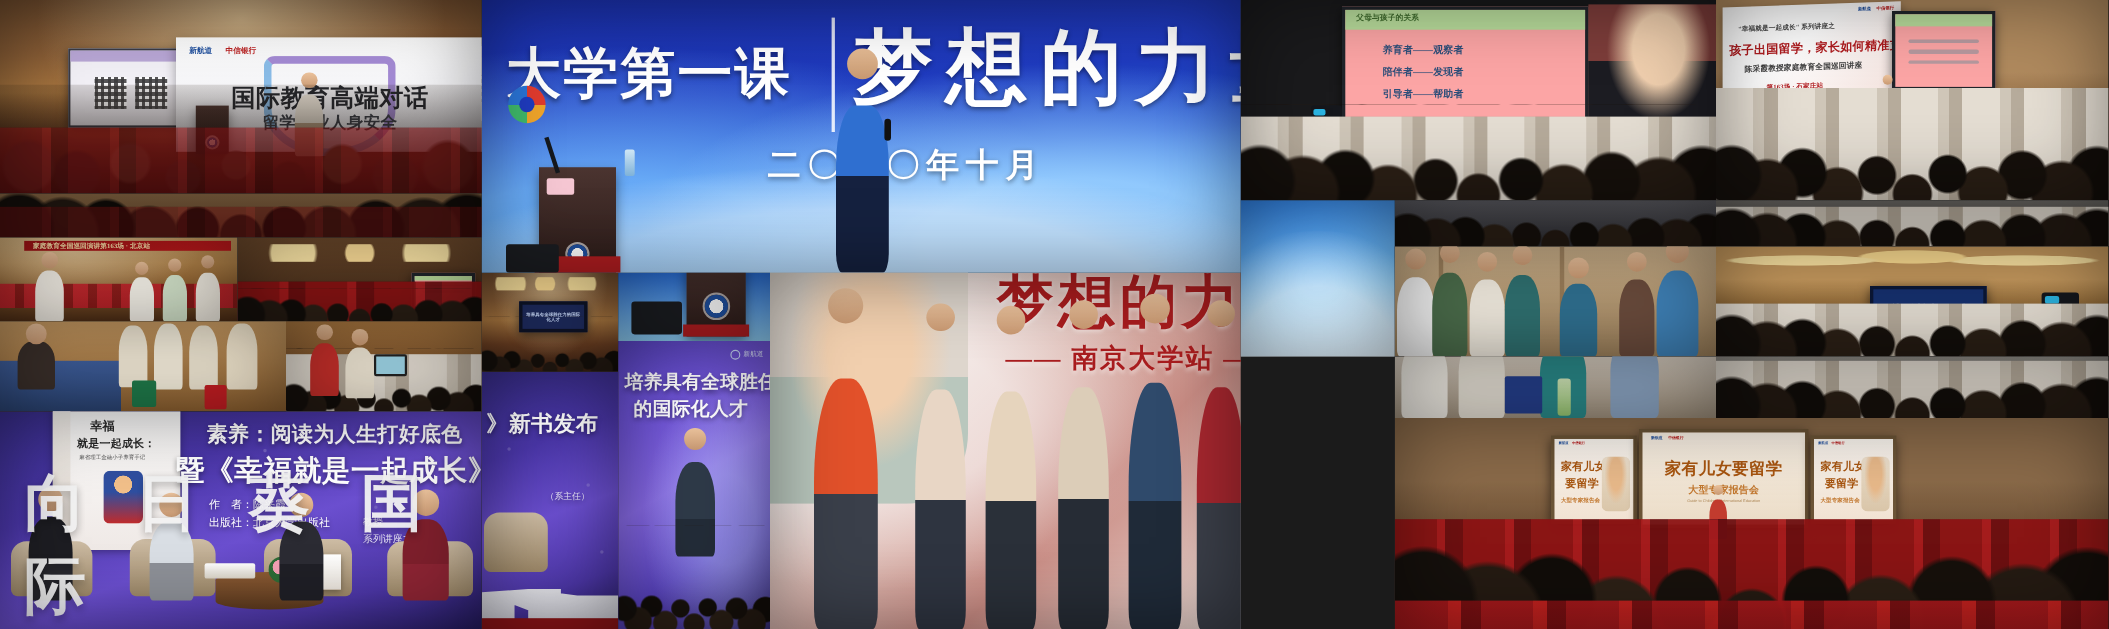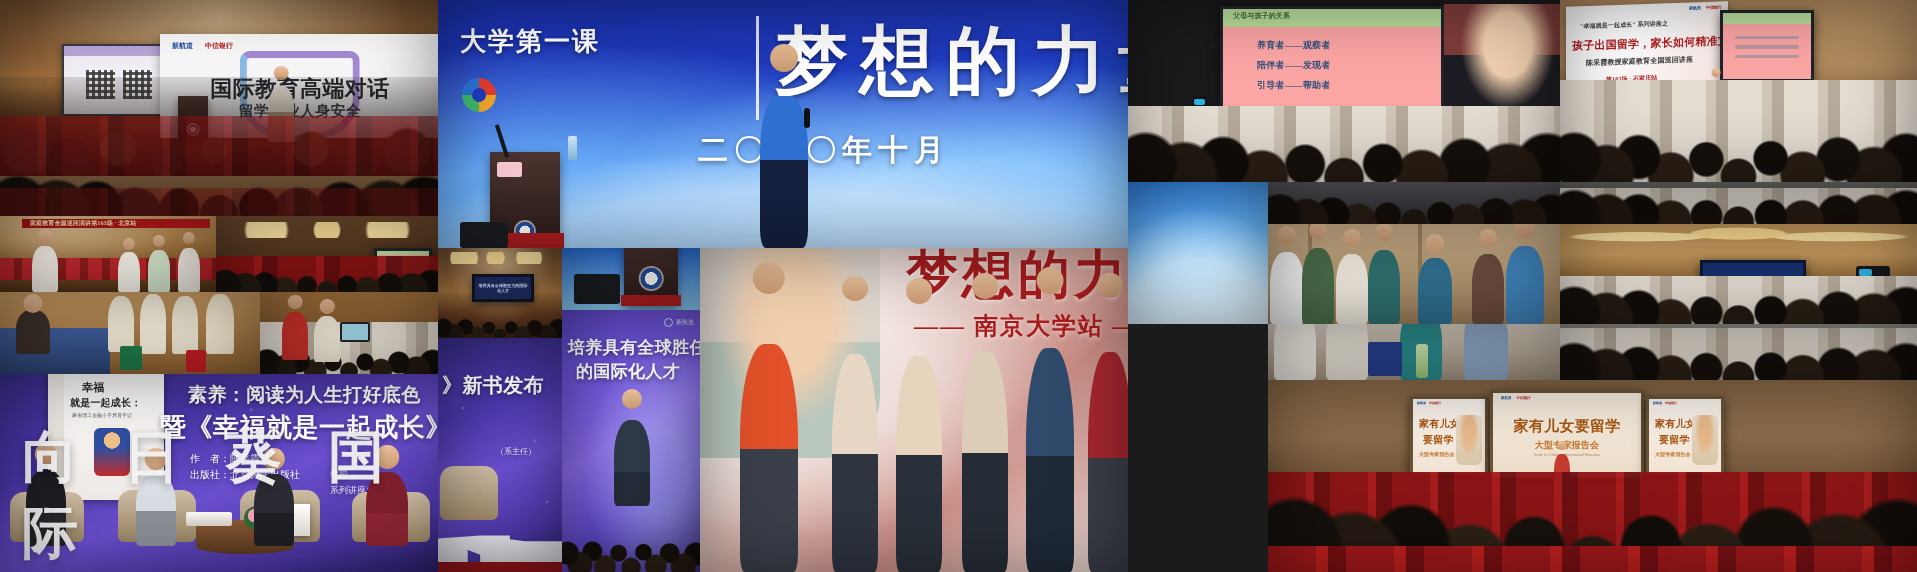--- a/index.html
+++ b/index.html
@@ -315,21 +315,21 @@
   <div class="panel" style="left:260px;top:292px;width:178px;height:82px;">
     <div class="ph" style="background:linear-gradient(180deg,#a8763f,#4d2d16);"></div>
     <div class="chairs-white" style="height:64%;"></div>
     <div class="heads" style="height:70%;"></div>
     <div style="position:absolute;left:80px;top:30px;width:26px;height:16px;background:#9fd6e8;border:2px solid #222;border-radius:2px;"></div>
     <div class="person" style="left:22px;top:20px;width:26px;height:48px;background:#c62f2a;"></div>
     <div class="person" style="left:54px;top:24px;width:26px;height:46px;background:#efe6d4;"></div>
     <div class="vignette"></div>
   </div>
 
-  <div class="panel" style="left:0;top:374px;width:438px;height:198px;padding-left:19px;">
+  <div class="panel" style="left:0;top:374px;width:438px;height:198px;">
     <div class="ph purple"></div>
 
     <div class="sidepanel" style="left:48px;top:-4px;width:116px;height:130px;">
       <div class="spine" style="left:0;top:0;width:16px;height:100%;"></div>
       <div class="cn" style="position:absolute;left:34px;top:10px;font-size:11px;color:#2a2a2a;">幸福</div>
       <div class="cn" style="position:absolute;left:22px;top:26px;font-size:10px;color:#2a2a2a;">就是一起成长：</div>
       <div style="position:absolute;left:24px;top:42px;font-size:5px;color:#555;">麻省理工金融小子养育手记</div>
       <div style="position:absolute;left:46px;top:58px;width:36px;height:48px;
                   background:radial-gradient(circle at 50% 26%, #f2c08a 0 20%, transparent 21%),
                              linear-gradient(180deg,#2f4fa0 40%,#c02b2b 100%);border-radius:6px;"></div>
@@ -358,21 +358,21 @@
     <div class="person" style="left:254px;top:100px;width:40px;height:72px;background:linear-gradient(180deg,#2b2b33 0 54%,#1f1f26 54% 100%);"></div>
     <div class="person" style="left:366px;top:98px;width:42px;height:74px;background:linear-gradient(180deg,#7e1f2c 0 55%,#8c2433 55% 100%);"></div>
 
     <div class="bigletter" style="left:22px;font-size:56px;letter-spacing:46px;">向日葵国际</div>
     <div class="vignette"></div>
   </div>
 
   <div class="panel" style="left:438px;top:0;width:690px;height:248px;">
     <div class="ph bluebanner"></div>
     <div class="bb-wave"></div>
-    <div class="cn btxt" style="left:22px;top:24px;font-size:26px;letter-spacing:2px;">大学第一课</div>
+    <div class="cn btxt" style="left:22px;top:34px;font-size:50px;letter-spacing:2px;">大学第一课</div>
     <span class="logo-ring" style="position:absolute;left:24px;top:78px;width:34px;height:34px;"></span>
     <div style="position:absolute;left:318px;top:16px;width:3px;height:104px;background:rgba(255,255,255,.85);"></div>
     <div class="cn btxt" style="left:336px;top:12px;font-size:74px;letter-spacing:12px;">梦想的力量</div>
     <div class="cn btxt" style="left:260px;top:130px;font-size:30px;letter-spacing:6px;">二〇二〇年十月</div>
 
     <div class="podium" style="left:52px;top:152px;width:70px;height:96px;">
       <div class="emblem" style="bottom:8%;width:26%;"></div>
       <div class="base"></div>
       <div style="position:absolute;left:10%;top:10%;width:36%;height:16%;background:#f6c7d3;border-radius:2px;"></div>
     </div>

